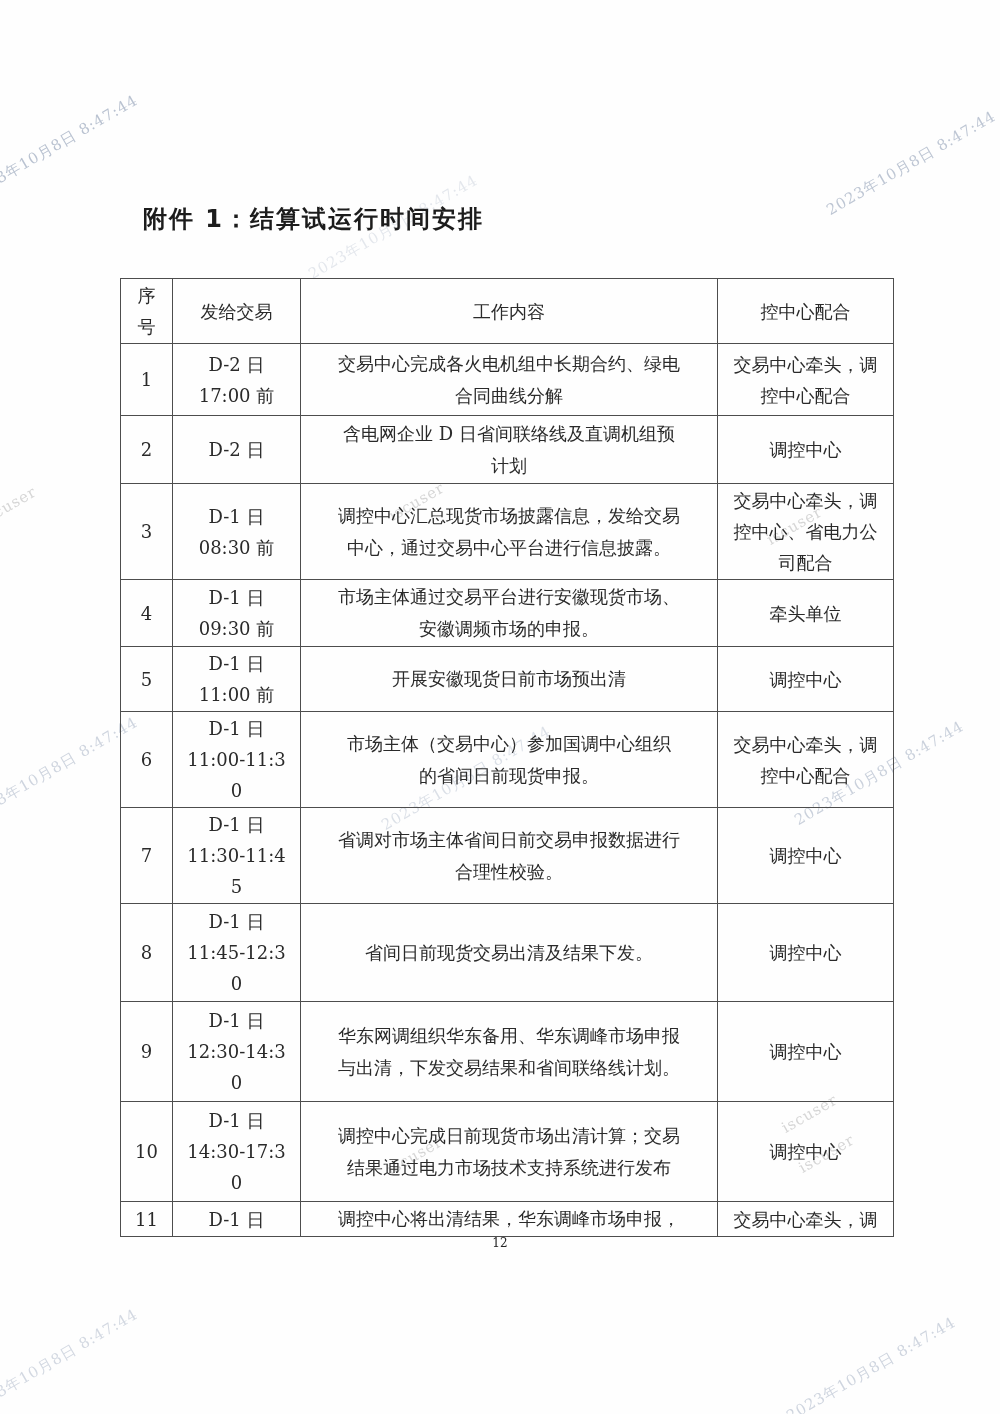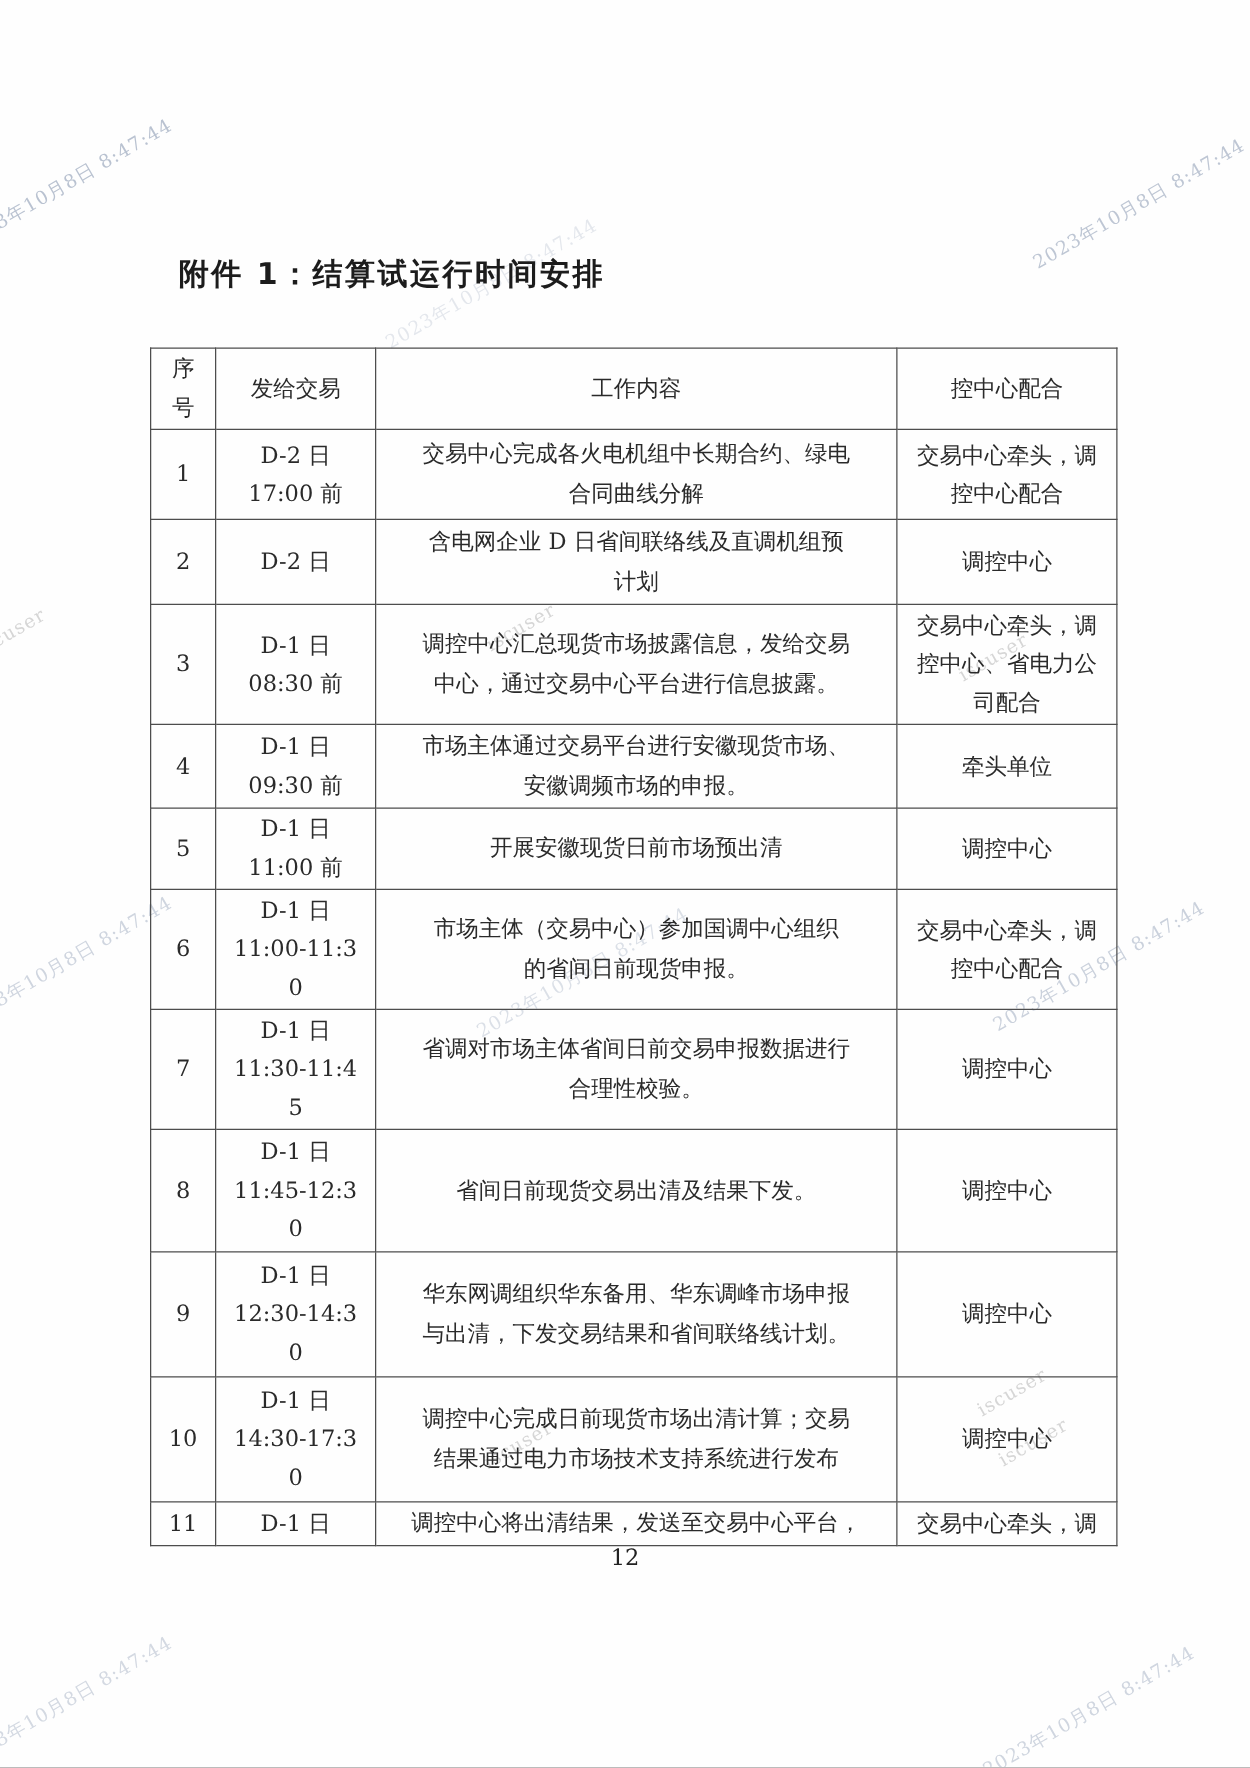--- a/index.html
+++ b/index.html
@@ -64,21 +64,21 @@
     overflow:hidden;
     color:#2a2a2a;
   }
   table.sched .c-work{line-height:32px;}
   table.sched .c-unit{line-height:31px;}
   
   .page-num{
     position:absolute;
     left:0;right:0;top:1236px;
     text-align:center;
-    font-size:18px;
+    font-size:12px;
     color:#222;
   }
 </style>
 </head>
 <body>
 
 <div class="page">
 
   <span class="wm wm-time" style="left:-30px;top:186px;opacity:.8">2023年10月8日 8:47:44</span>
   <span class="wm wm-time" style="left:310px;top:266px;opacity:.3">2023年10月8日 8:47:44</span>
@@ -197,21 +197,21 @@
         <td class="c-time">D-1 日
 14:30-17:3
 0</td>
         <td class="c-work">调控中心完成日前现货市场出清计算；交易
 结果通过电力市场技术支持系统进行发布</td>
         <td class="c-unit">调控中心</td>
       </tr>
       <tr style="height:30px">
         <td class="c-num">11</td>
         <td class="c-time">D-1 日</td>
-        <td class="c-work">调控中心将出清结果，发送至交易中心平台，</td>
+        <td class="c-work">调控中心将出清结果，华东调峰市场申报，</td>
         <td class="c-unit">交易中心牵头，调</td>
       </tr>
     </tbody>
   </table>
 
   <div class="page-num">12</div>
 
 </div>
 
 </body></html>

